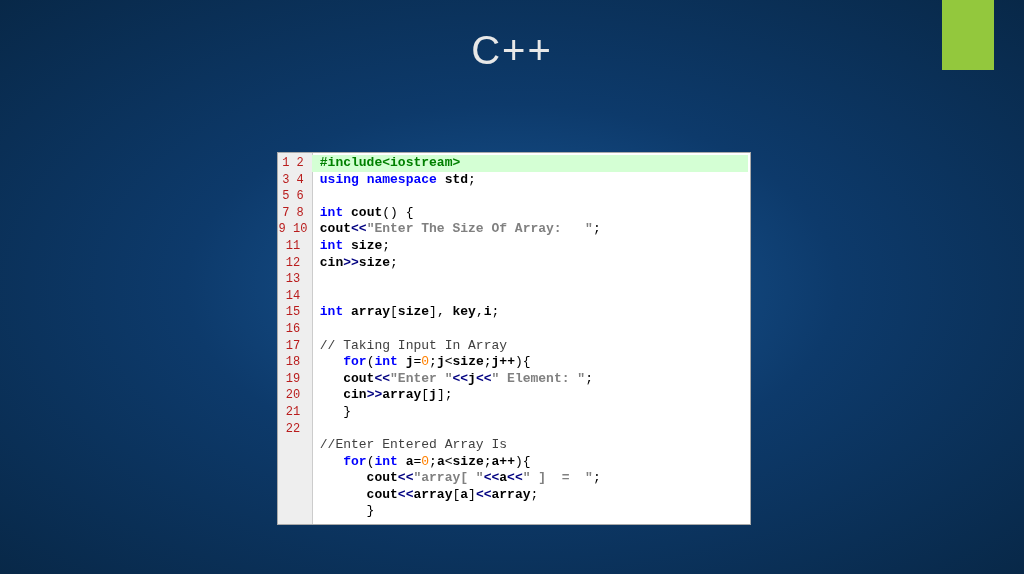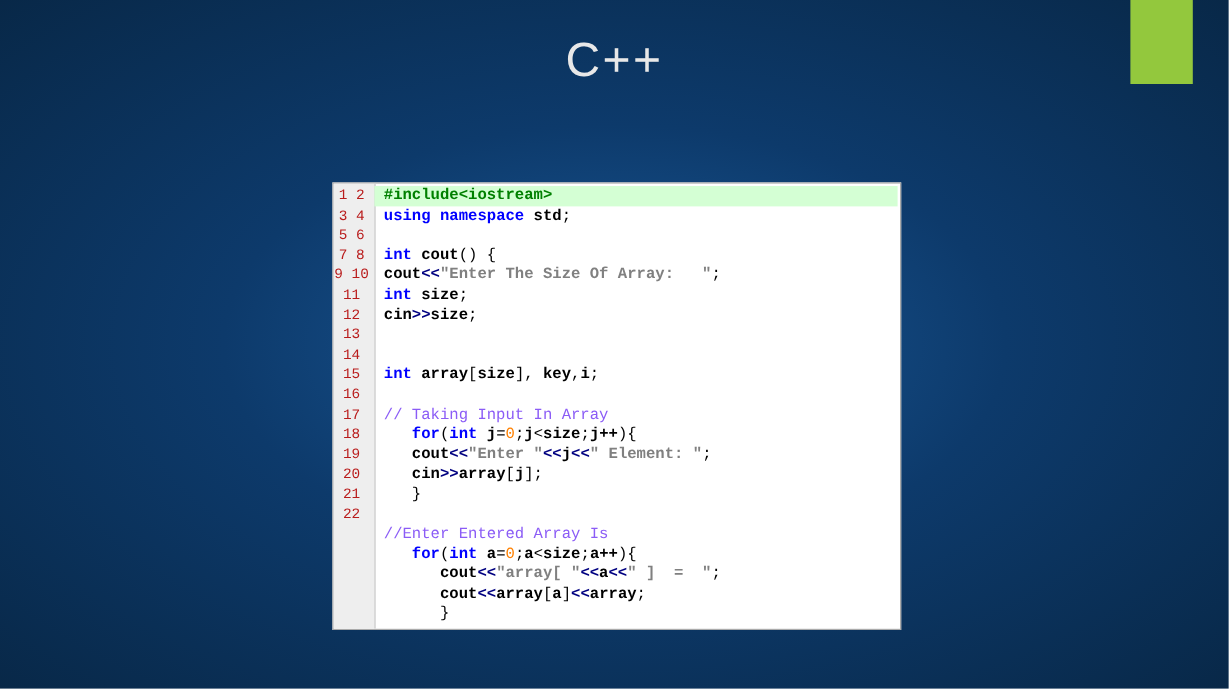--- a/index.html
+++ b/index.html
@@ -9,21 +9,21 @@
 .title .t1{font-size:40px;letter-spacing:2px;margin-bottom:4px}
 .title .t2{font-size:26px;letter-spacing:1px}
 .codebox{position:absolute;top:152px;left:277px;width:472px;height:371px;background:#fff;border:1px solid #aaa;overflow:hidden}
 .gutter{position:absolute;top:0;left:0;width:34px;height:100%;background:#eeeeee;border-right:1px solid #ccc}
 .codearea{position:absolute;top:2px;left:34px;right:2px;font-family:"Courier New",monospace;font-size:13px;line-height:16.6px;white-space:pre;color:#000}
 .ln{position:absolute;top:2px;left:0;width:30px;font-family:"Courier New",monospace;font-size:12px;line-height:16.6px;text-align:center;color:#b91c1c;padding-right:4px}
 .k-pre{color:#008000;font-weight:bold}
 .k-kw{color:#0000ff;font-weight:bold}
 .k-op{color:#000080;font-weight:bold}
 .k-str{color:#808080;font-weight:bold}
-.k-cm{color:#8b5cf6}
+.k-cm{color:#404040}
 .k-id{color:#000;font-weight:bold}
 .k-num{color:#ff8000}
 .hl{background:#d4ffd4;display:inline-block;width:100%}
 </style>
 </head>
 <body>
 
 <div class="slide">
   <div class="accent"></div>
   <div class="title">

